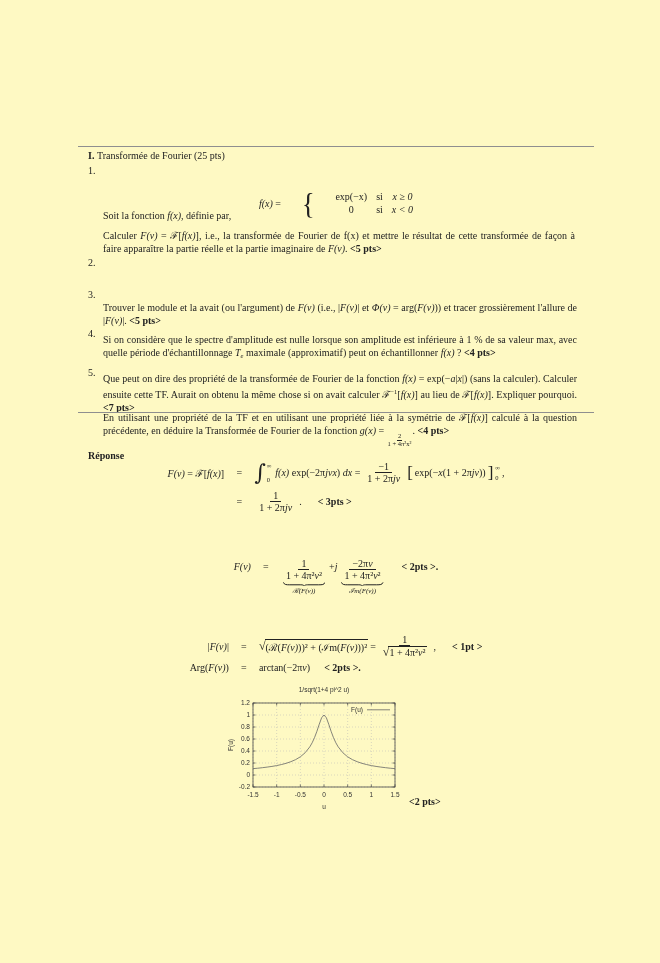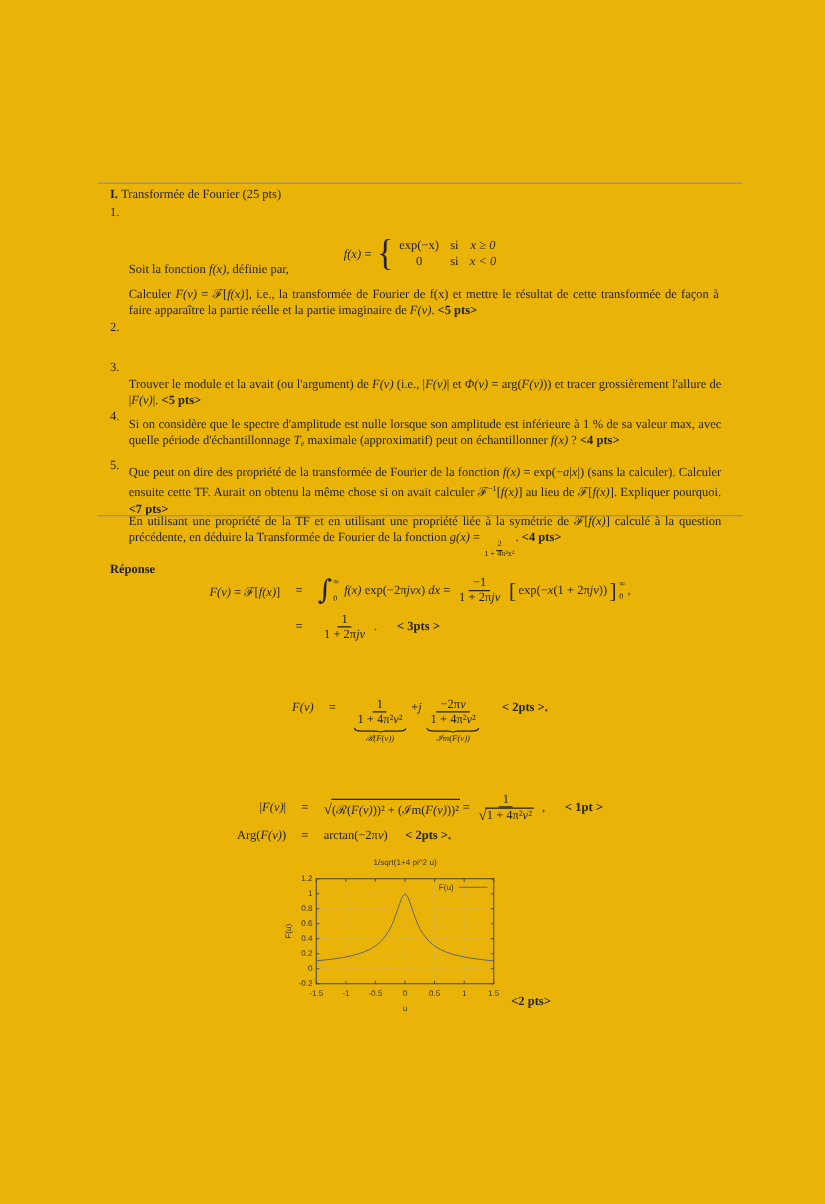--- a/index.html
+++ b/index.html
@@ -1,36 +1,36 @@
 <!DOCTYPE html>
 <html><head>
 <meta charset="utf-8">
 <style>
   html,body{margin:0;padding:0;background:#e8e8e8;}
-  .page{position:relative;width:660px;height:963px;background:#eab308;margin:0 auto;
+  .page{position:relative;width:660px;height:963px;background:#fef9c3;margin:0 auto;
         font-family:"Liberation Serif","DejaVu Serif",serif;font-size:10px;color:#222;overflow:hidden;}
   .abs{position:absolute;}
   .rule{position:absolute;left:78px;width:516px;height:1px;background:#8f8f8f;}
   .b{font-weight:bold;}
   .mi{font-style:italic;}
   .sup{font-size:6.5px;vertical-align:3.5px;}
   .sub{font-size:6.5px;vertical-align:-2px;font-style:italic;}
   .para{line-height:13px;text-align:justify;}
   .qitem{position:absolute;left:88px;width:489px;}
   .qnum{position:absolute;left:0;top:0;}
   .qbody{margin-left:15px;line-height:13px;text-align:justify;margin-top:44px;}
   
   .ifrac{display:inline-flex;flex-direction:column;align-items:center;font-size:6.5px;line-height:6.5px;vertical-align:-4px;margin:0 1px;}
   .ifrac .inum{border-bottom:0.7px solid #222;padding:0 1px;}
   
   .frac{display:inline-flex;flex-direction:column;align-items:center;text-align:center;line-height:11px;margin:0 2px;}
   .frac .num{border-bottom:0.8px solid #222;padding:0 3px;}
   .frac .den{padding:0 3px;text-align:center;}
   
-  .caseswrap{display:inline-flex;align-items:center;gap:4px;}
+  .caseswrap{display:inline-flex;align-items:center;gap:20px;}
   .brace{font-size:30px;font-weight:300;line-height:28px;transform:scaleX(.9);}
   .casetbl{display:inline-grid;grid-template-columns:auto auto auto;column-gap:9px;row-gap:1px;line-height:12px;}
   .casetbl .cval{text-align:center;}
   .cond{font-style:italic;}
   
   .eqgrid{position:absolute;left:78px;width:516px;display:grid;grid-template-columns:max-content 30px max-content;
           justify-content:center;align-items:center;row-gap:6px;}
   .cl{justify-self:end;}
   .cc{justify-self:center;}
   .cr{justify-self:start;display:inline-flex;align-items:center;gap:2px;}

